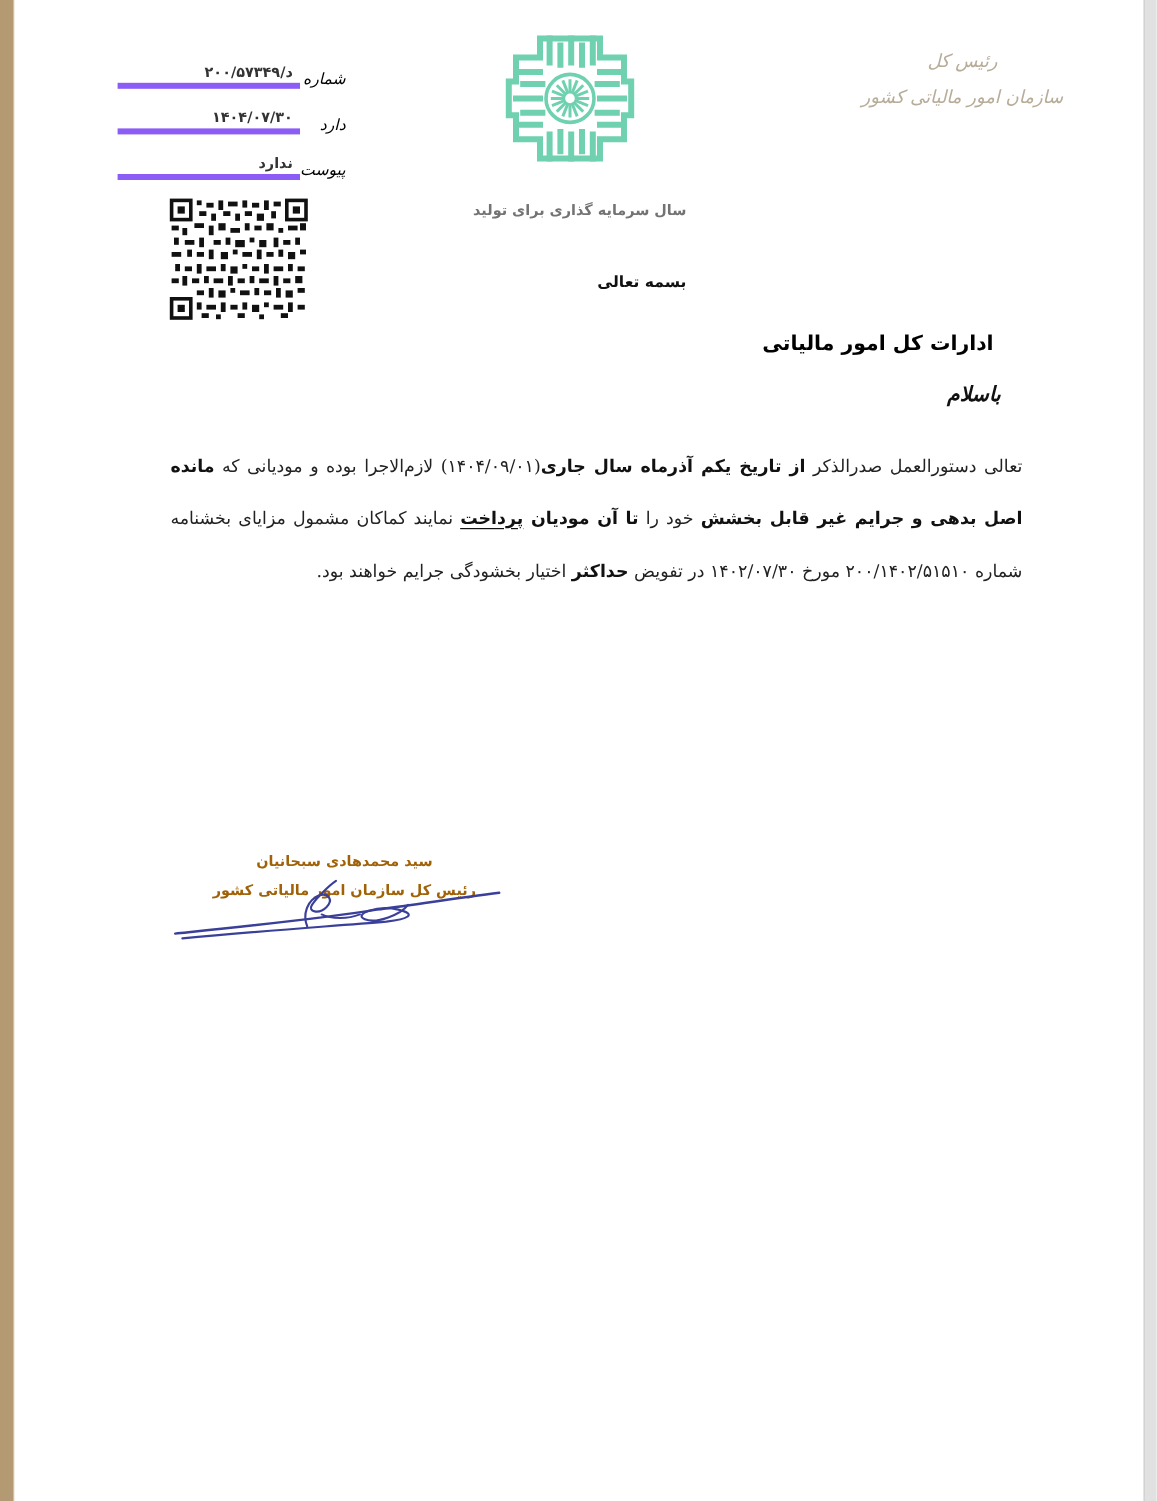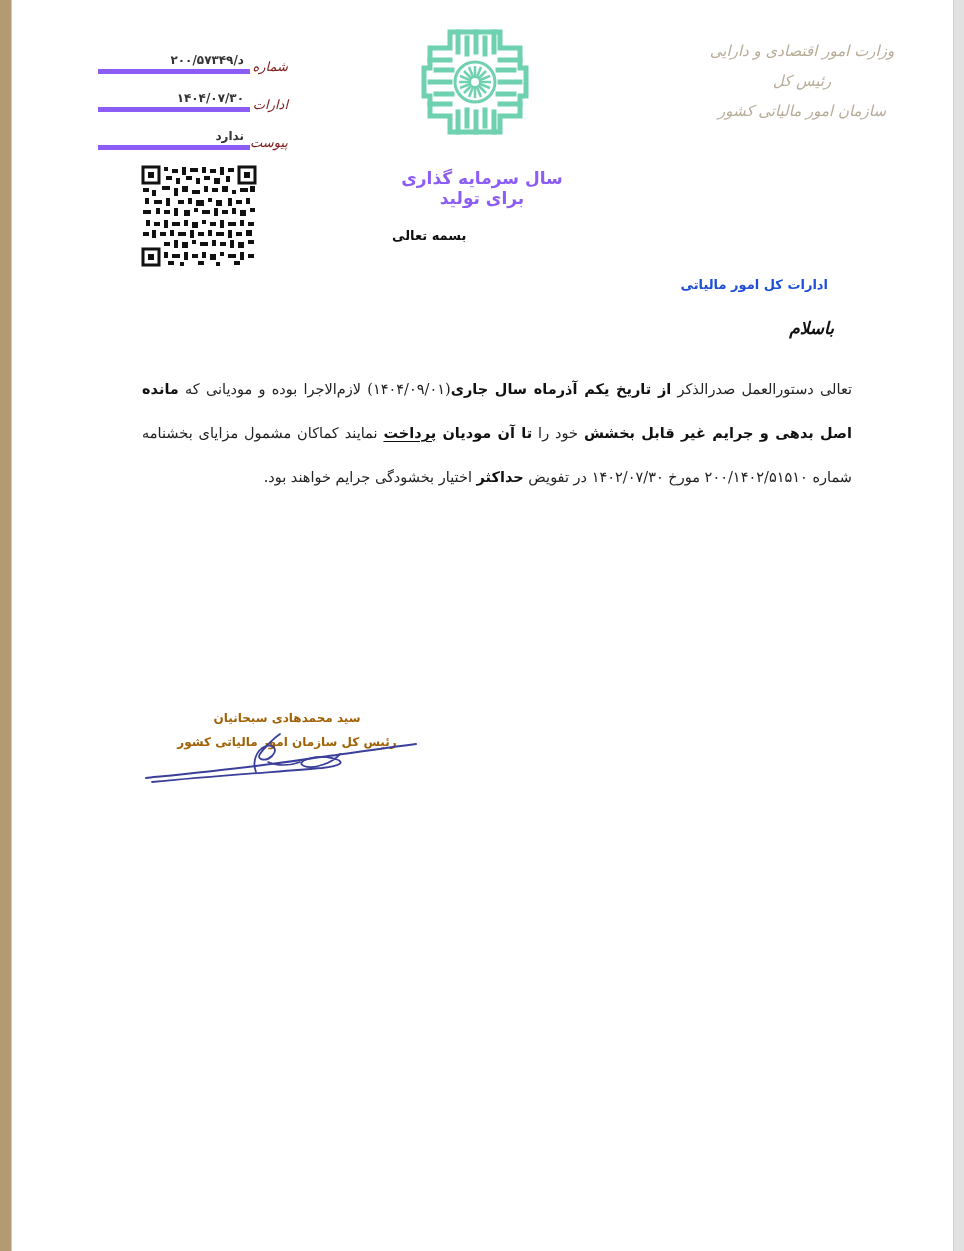--- a/index.html
+++ b/index.html
@@ -71,21 +71,21 @@
     }
     .meta-row {
       display: flex;
       align-items: flex-end;
       height: 38px;
       font-size: 12px;
     }
     .meta-label {
       font-family: "DejaVu Serif", serif;
       font-style: italic;
-      color: #7f1d1d;
+      color: #000000;
       width: 38px;
       text-align: right;
       font-size: 13px;
       margin-top: 36px;
     }
     .meta-value {
       flex: 1;
       border-bottom: 5px solid #8b5cf6;
       text-align: right;
       padding-right: 6px;
@@ -104,46 +104,45 @@
       top: 164px;
       width: 118px;
       height: 104px;
     }
 
     .slogan {
       position: absolute;
       left: 380px;
       top: 168px;
       width: 180px;
-      text-align: center;
-      direction: rtl;
-      font-weight: bold;
-      font-size: 17px;
-      color: #8b5cf6;
+      direction: rtl;
+      font-weight: bold;
+      font-size: 12px;
+      color: #737373;
     }
     .bismillah {
       position: absolute;
       left: 380px;
       top: 228px;
       width: 180px;
-      text-align: left;
+      text-align: right;
       direction: rtl;
       font-weight: bold;
       font-size: 13px;
       color: #111;
     }
 
     .recipient {
       position: absolute;
       right: 126px;
       top: 277px;
       direction: rtl;
       font-weight: bold;
-      font-size: 13px;
-      color: #1d4ed8;
+      font-size: 17px;
+      color: #000000;
     }
     .salutation {
       position: absolute;
       right: 120px;
       top: 318px;
       direction: rtl;
       font-family: "DejaVu Serif", serif;
       font-style: italic;
       font-weight: bold;
       font-size: 17px;
@@ -189,21 +188,20 @@
     }
   </style>
 </head>
 <body>
 
 <div class="left-edge"></div>
 
 <div class="page">
 
   <div class="ministry">
-    <div>وزارت امور اقتصادی و دارایی</div>
     <div>رئیس کل</div>
     <div>سازمان امور مالیاتی کشور</div>
   </div>
 
   <div class="logo">
     <svg width="110" height="108" viewBox="0 0 110 108">
       <g fill="none" stroke="#6fd1b0" stroke-width="5" stroke-linecap="square">
 
         <path d="M30 4 H80 V20 H100 V40 H106 V68 H100 V88 H80 V104 H30 V88 H10 V68 H4 V40 H10 V20 H30 Z"></path>
 
@@ -229,21 +227,21 @@
       <circle cx="55" cy="54" r="5" fill="#ffffff" stroke="#6fd1b0" stroke-width="2"></circle>
     </svg>
   </div>
 
   <div class="meta">
     <div class="meta-row">
       <span class="meta-label">شماره</span>
       <span class="meta-value">د/۲۰۰/۵۷۳۴۹</span>
     </div>
     <div class="meta-row">
-      <span class="meta-label">ادارات</span>
+      <span class="meta-label">دارد</span>
       <span class="meta-value">۱۴۰۴/۰۷/۳۰</span>
     </div>
     <div class="meta-row att">
       <span class="meta-label">پیوست</span>
       <span class="meta-value">ندارد</span>
     </div>
   </div>
 
   <div class="qr">
     <svg width="118" height="104" viewBox="0 0 118 104">

